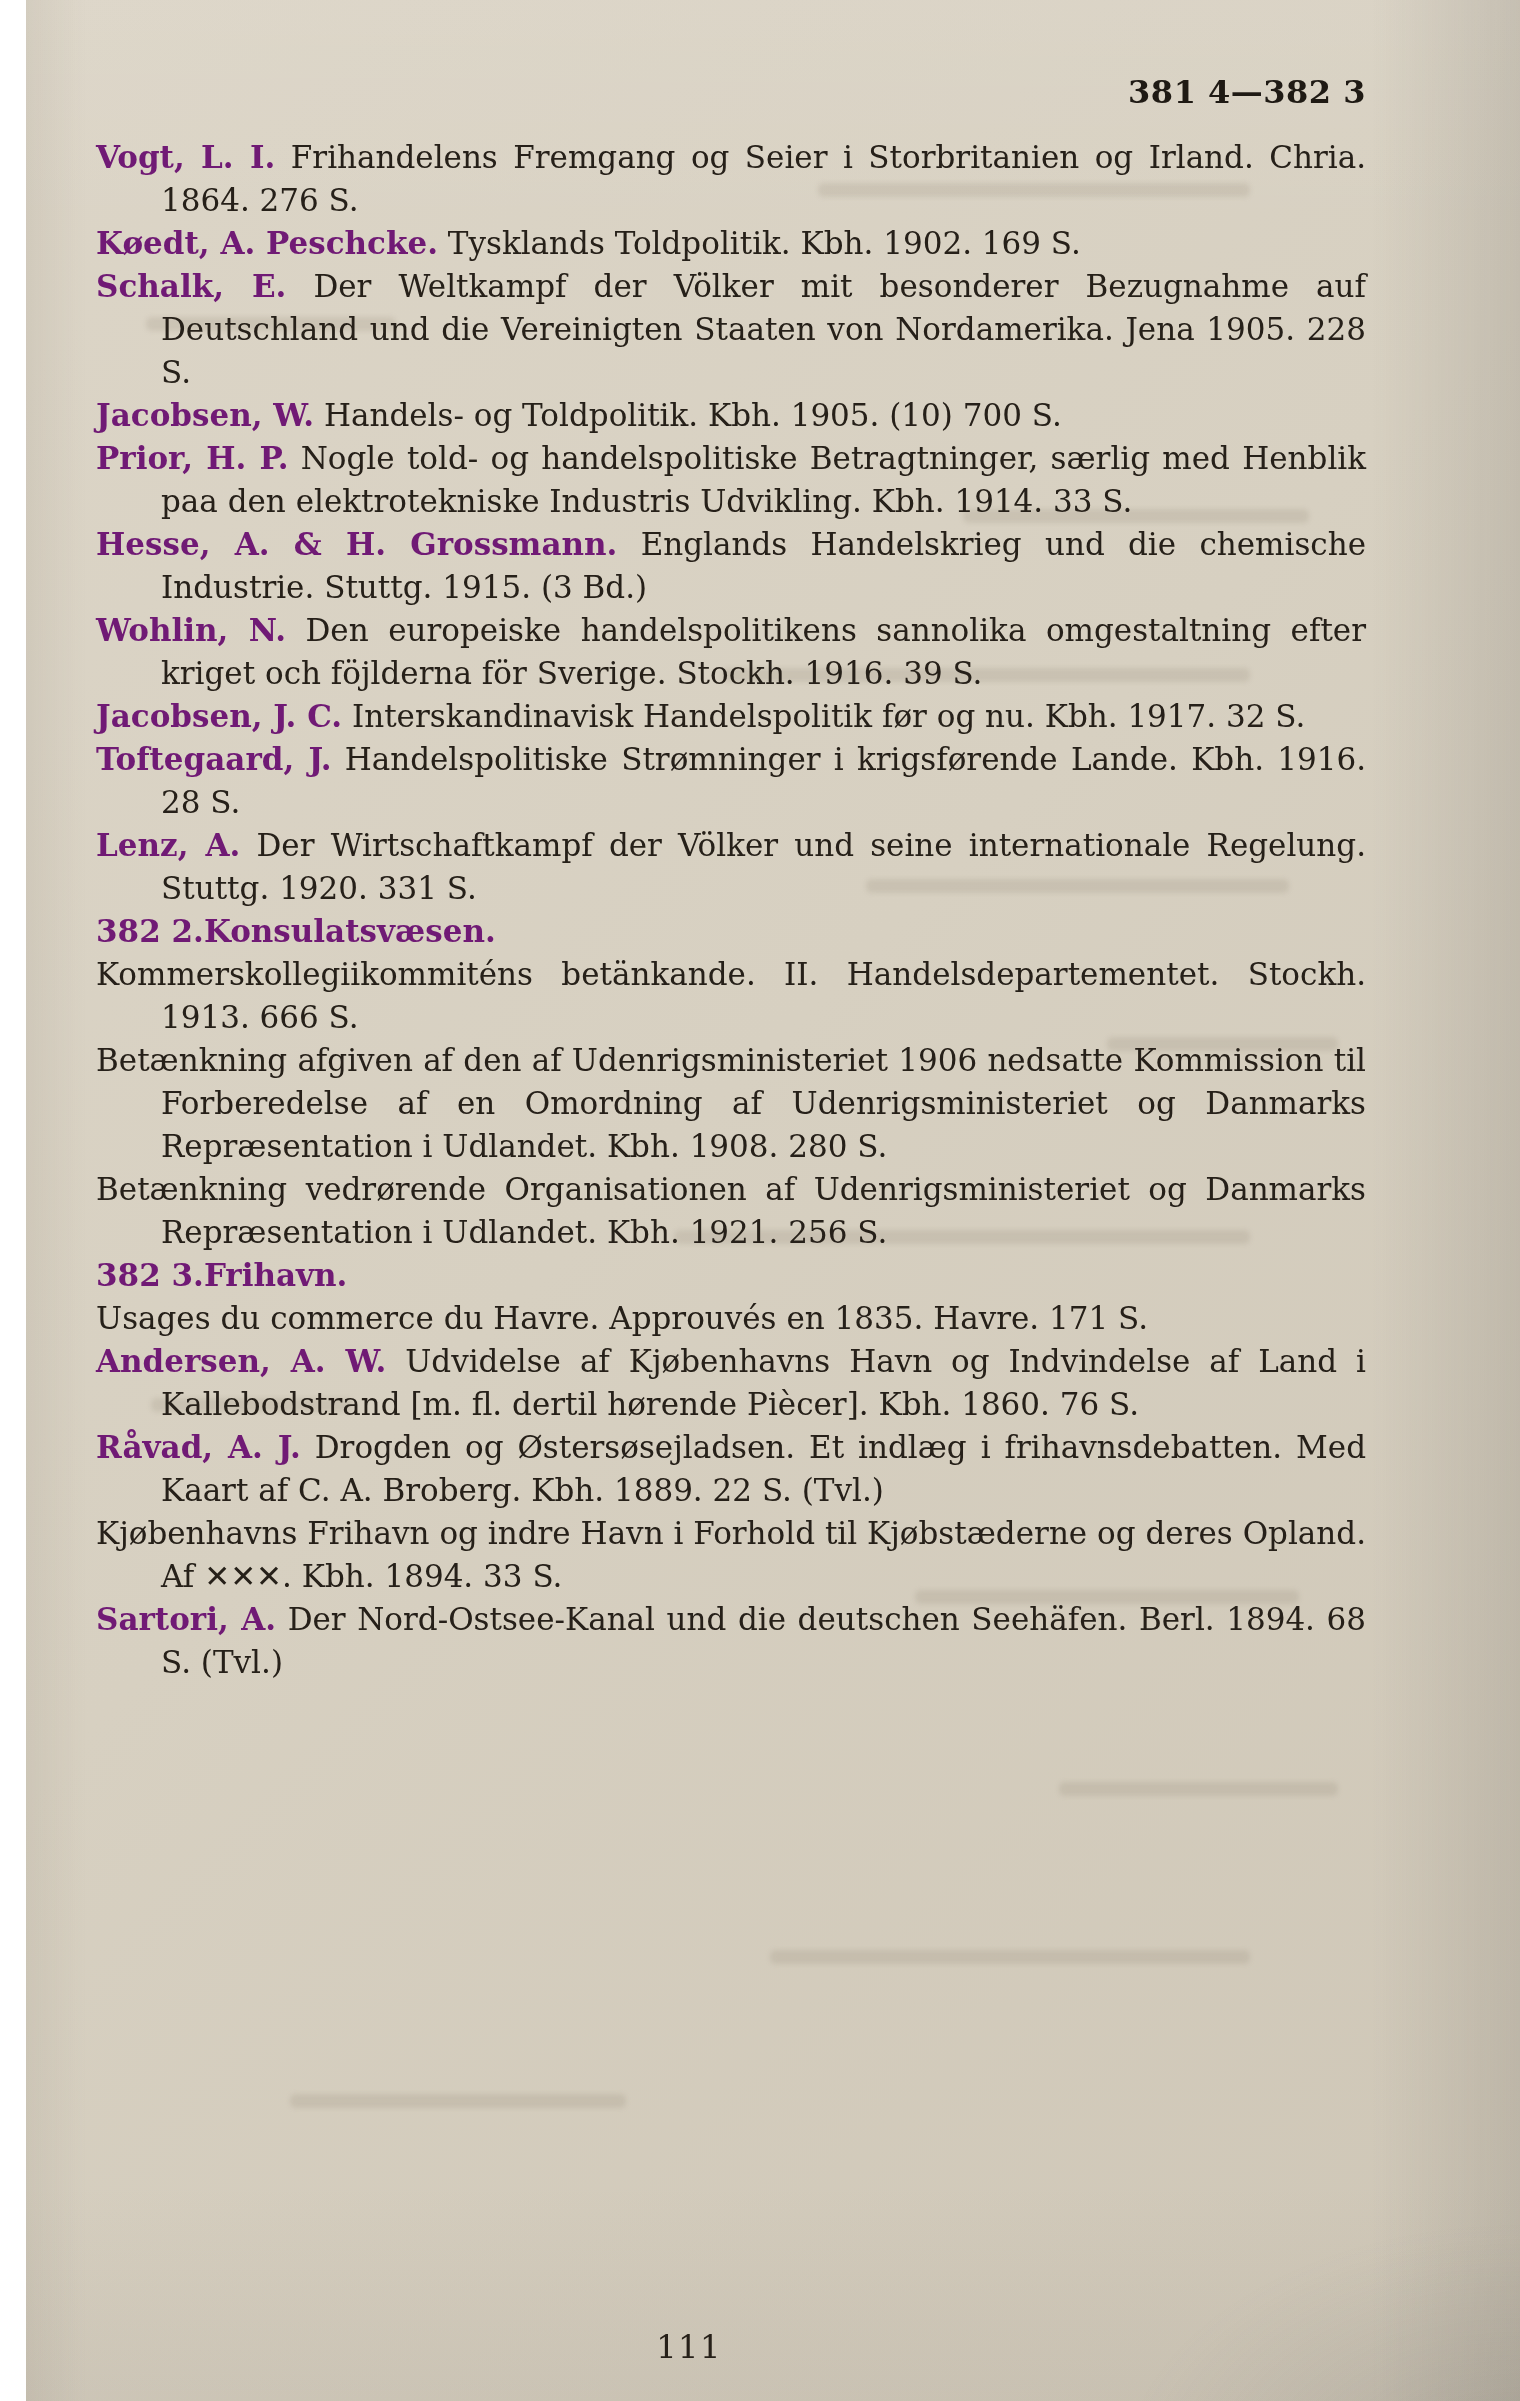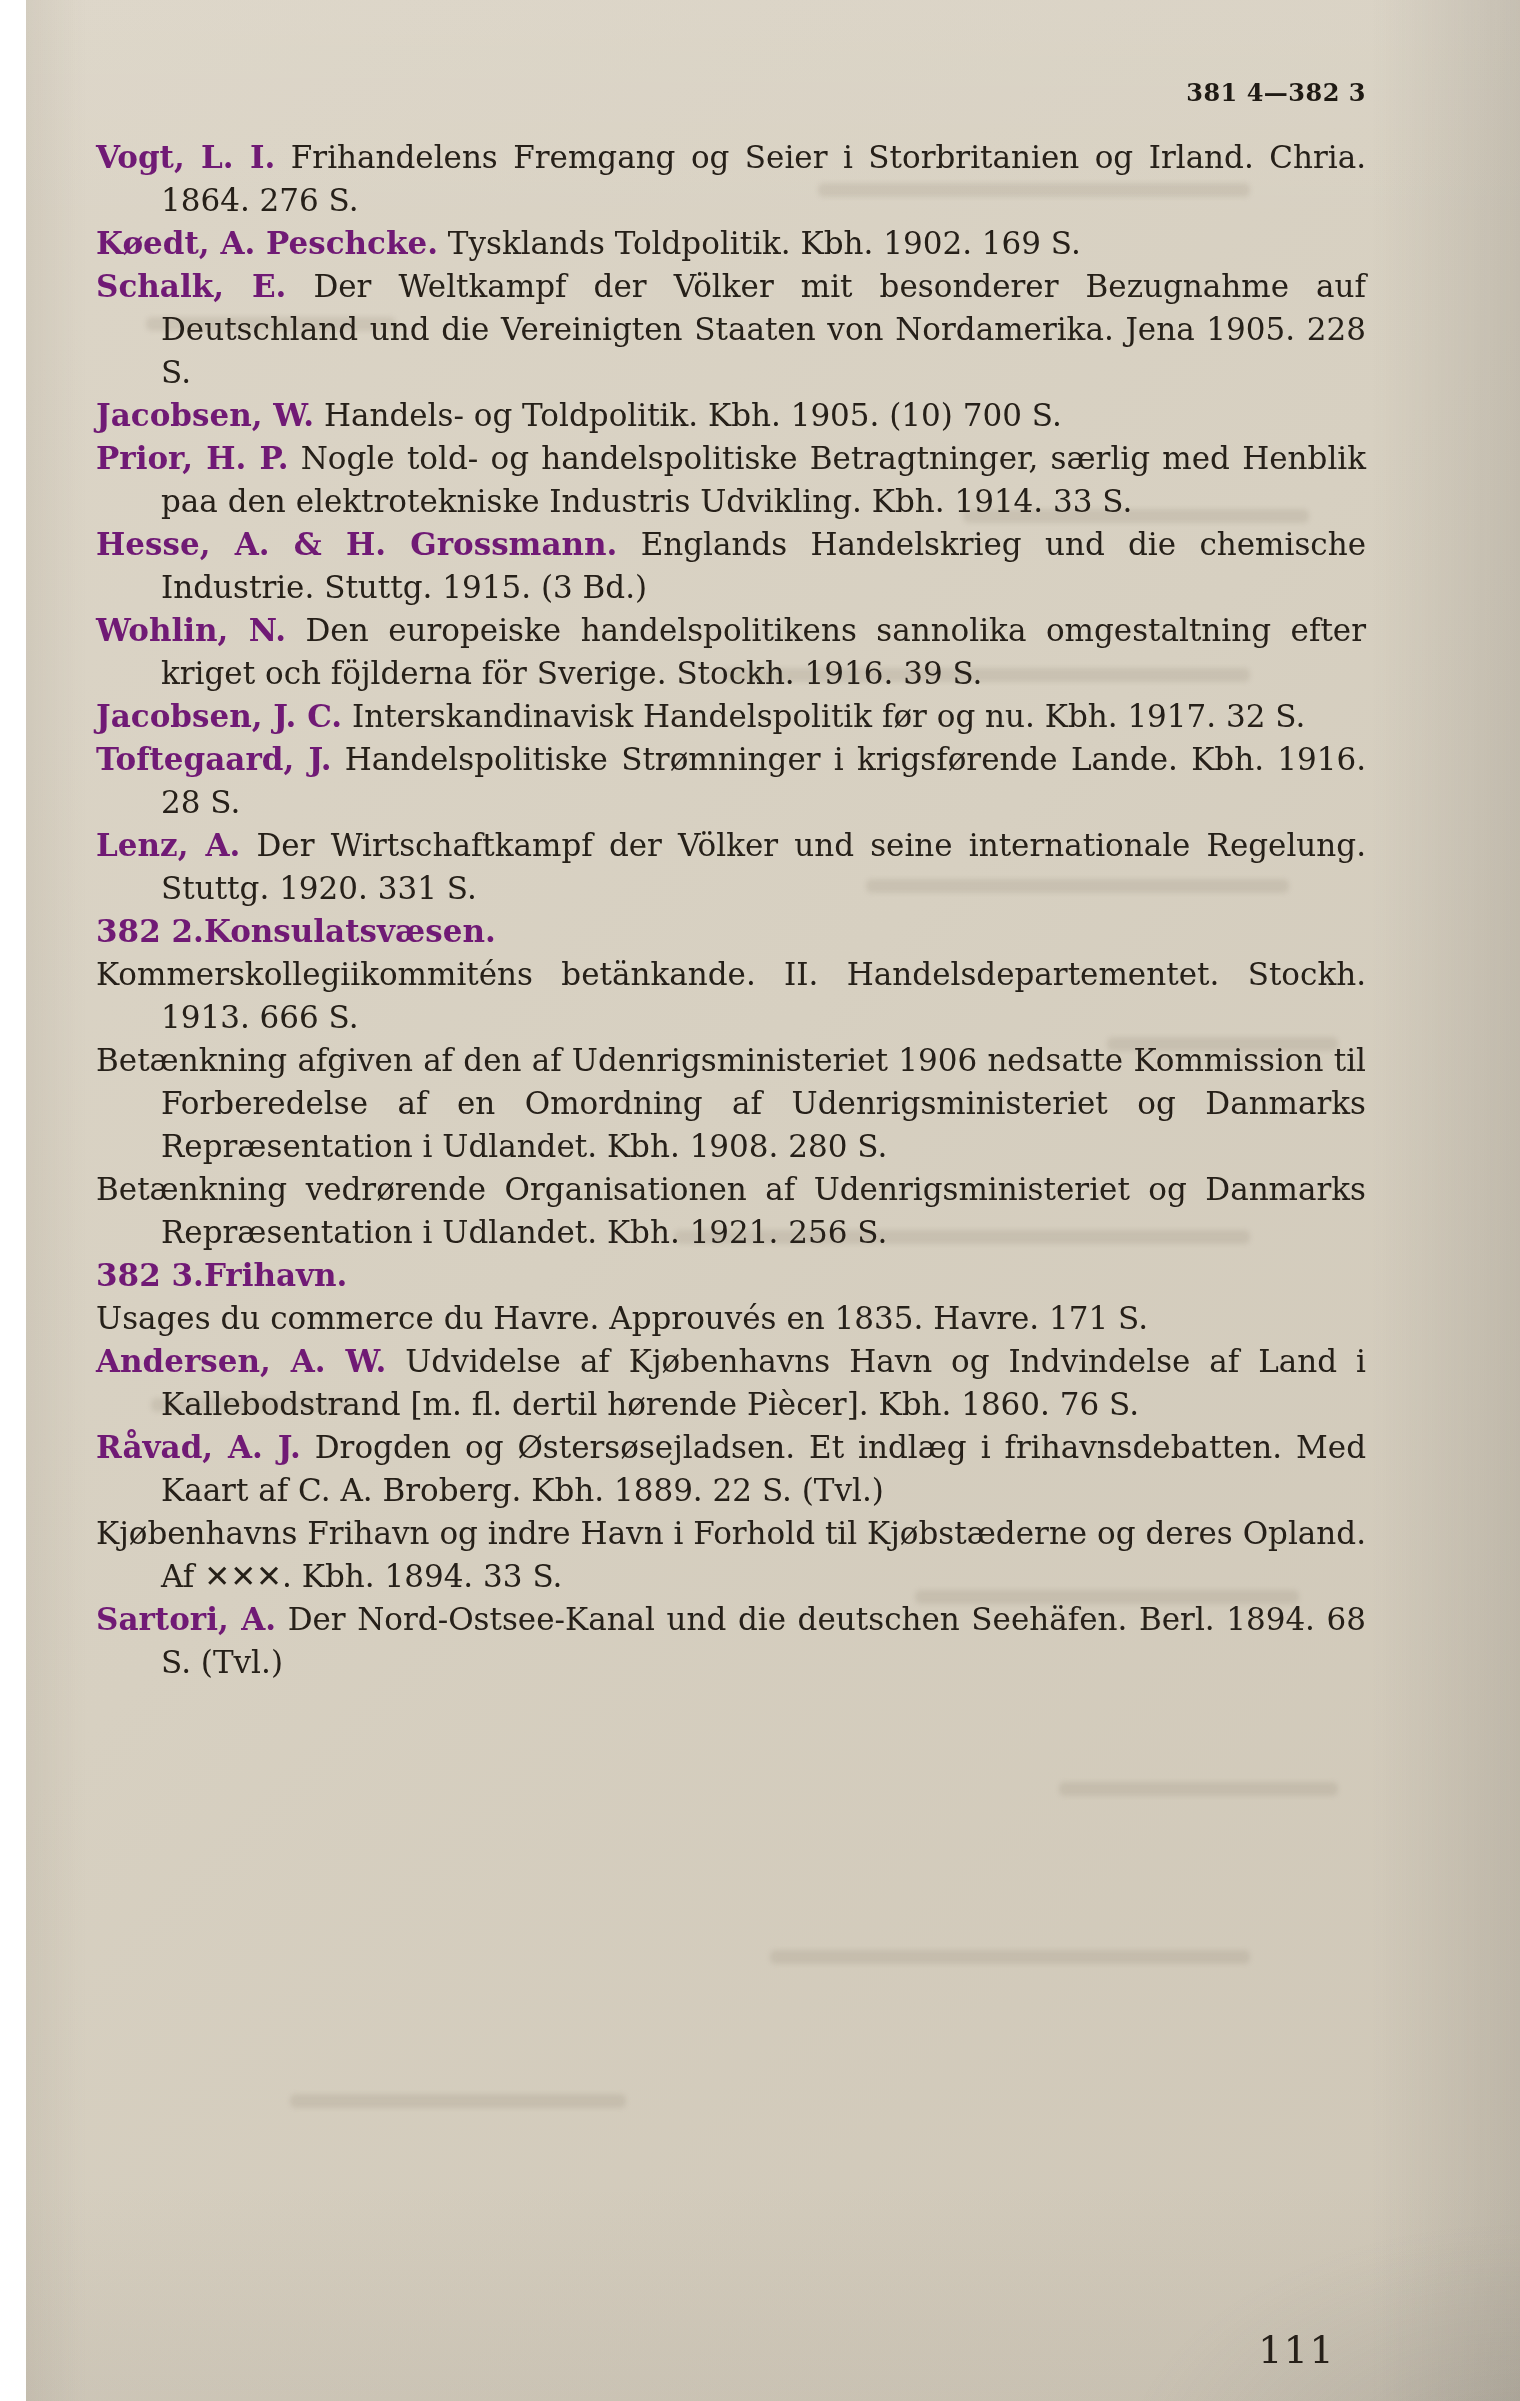--- a/index.html
+++ b/index.html
@@ -46,21 +46,21 @@
     left: 96px;
     top: 71px;
     width: 1270px;
     color: #262019;
     font-size: 31px;
     line-height: 43px;
   }
   .header-right {
     text-align: right;
     font-weight: 700;
-    font-size: 24px;
+    font-size: 32px;
     letter-spacing: 0.5px;
     margin-bottom: 22px;
     color: #1f1a14;
   }
   .entry {
     text-align: justify;
     padding-left: 65px;
     text-indent: -65px;
   }
   .entry b, .section-line b {
@@ -70,22 +70,22 @@
   .section-line {
     display: flex;
     font-weight: 700;
     color: #1f1a14;
   }
   .page-number {
     position: absolute;
     left: 43px;
     top: 2328px;
     width: 1292px;
-    text-align: right;
-    font-size: 38px;
+    text-align: center;
+    font-size: 32px;
     color: #262019;
     letter-spacing: 1.4px;
   }
 </style>
 </head>
 <body>
 
 <div class="page">
   <div class="paper">
     <div class="ghost" style="left:792px; top:183px; width:432px;"></div>

